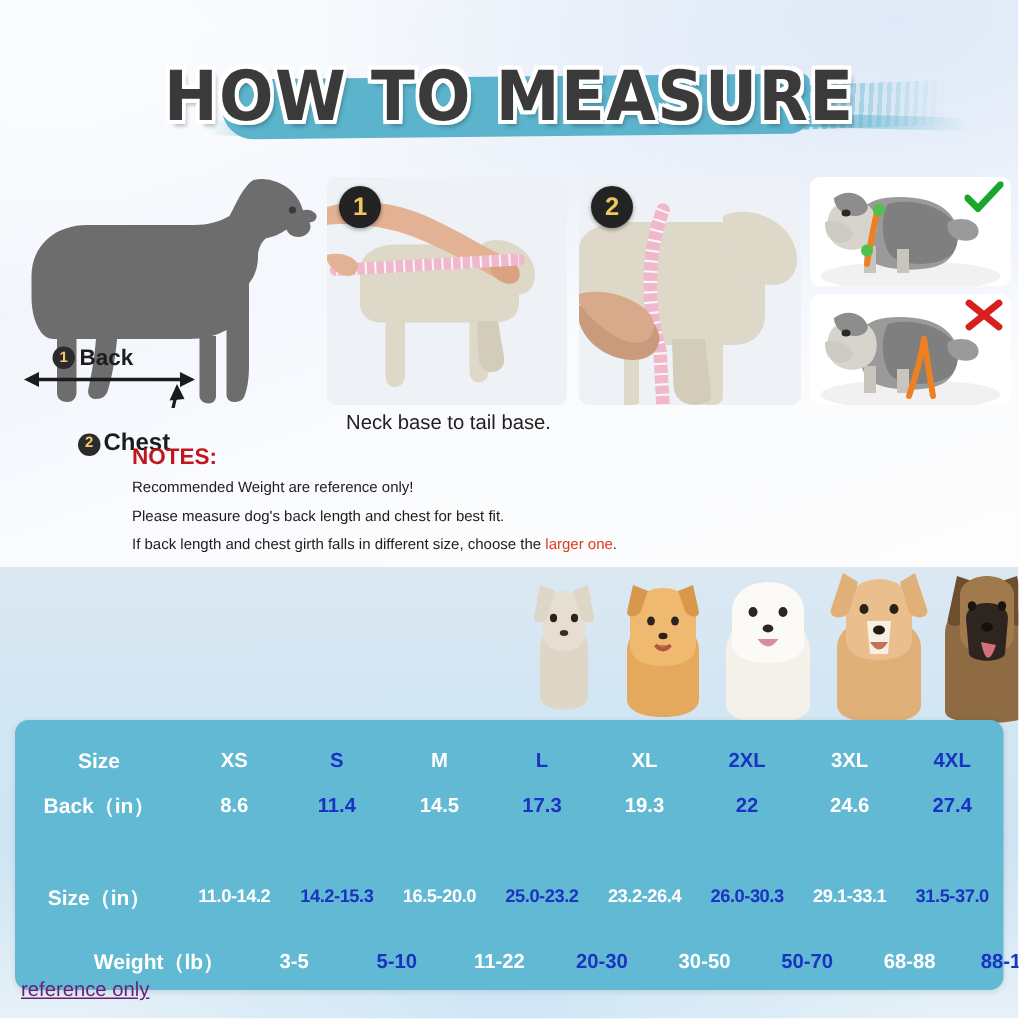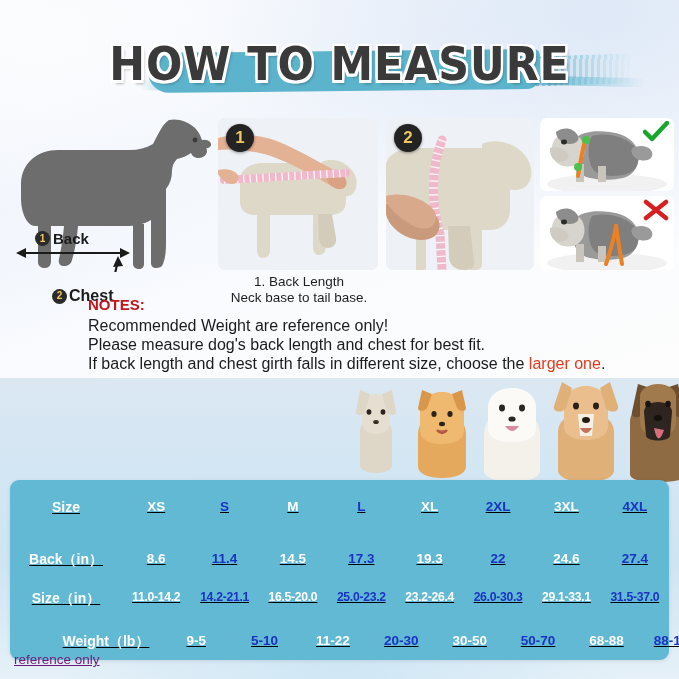--- a/index.html
+++ b/index.html
@@ -95,41 +95,41 @@
   
   .cap{position:absolute;text-align:center;font-size:13.5px;color:#1f1f1f;line-height:16px;}
   .cap1{left:218px;top:274px;width:162px;}
   .cap2{left:386px;top:274px;width:150px;}
 
   
   .notes-title{
     position:absolute;left:88px;top:296px;font-size:15px;font-weight:bold;color:#c0161c;
   }
   .notes-lines{position:absolute;left:88px;top:316px;width:570px;}
-  .notes-lines div{font-size:16px;color:#1c1c1c;line-height:19px;}
+  .notes-lines div{font-size:10px;color:#1c1c1c;line-height:19px;}
   .red{color:#e03a1e;}
 
   
   .bottom-section{
     position:absolute;left:0;top:378px;width:679px;height:301px;
     background:
       radial-gradient(ellipse at 50% 96%, #cfe6f5 0%, rgba(207,230,245,0) 60%),
       linear-gradient(180deg,#dbe8f2 0%,#d3e6f3 30%,#cfe4f2 62%,#e6f1f8 100%);
   }
   .dogband{position:absolute;left:338px;top:0px;width:341px;height:104px;}
   .dogband svg{position:absolute;left:0;top:0;}
 
   
   .table{
     position:absolute;left:10px;top:480px;width:659px;height:180px;
     background:#62b9d4;border-radius:9px;
     box-shadow:0 1px 4px rgba(0,0,0,.10);
   }
-  .trow{position:absolute;left:0;width:659px;height:45px;display:flex;align-items:center;text-decoration:underline;}
-  .r0{top:4px;} .r1{top:56px;} .r2{top:95px;} .r3{top:138px;padding-left:40px;}
+  .trow{position:absolute;left:0;width:659px;height:45px;display:flex;align-items:center;}
+  .r0{top:4px;} .r1{top:34px;} .r2{top:95px;} .r3{top:138px;padding-left:40px;}
   .cell{
     text-align:center;font-weight:bold;line-height:1;
     font-family:"Liberation Sans", sans-serif;
   }
   .c-label{width:112px;font-size:14px;}
   .c-val{width:68.4px;font-size:13.5px;}
   .w{color:#ffffff;}
   .b{color:#1a33c0;}
   .chest-row .c-val{font-size:12.2px;letter-spacing:-0.3px;width:68.4px;}
   .refonly{
@@ -286,21 +286,20 @@
 
         <path d="M76,30 C74,44 70,56 66,68" stroke="#ef8022" stroke-width="4" fill="none" stroke-linecap="round"></path>
         <path d="M76,30 C78,44 80,56 82,68" stroke="#ef8022" stroke-width="4" fill="none" stroke-linecap="round"></path>
       </svg>
       <svg class="cross-mark" width="26" height="22" viewBox="0 0 26 22">
         <path d="M3,3 L23,19 M23,3 L3,19" stroke="#d81f1f" stroke-width="4.5" fill="none" stroke-linecap="round"></path>
       </svg>
     </div>
 
     <div class="cap cap1">
-      <div>1. Back Length</div>
       <div>Neck base to tail base.</div>
     </div>
     <div class="cap cap2">
     </div>
 
     <div class="notes-title">NOTES:</div>
     <div class="notes-lines">
       <div>Recommended Weight are reference only!</div>
       <div>Please measure dog's back length and chest for best fit.</div>
       <div><span>If back length and chest girth falls in different size, choose the </span><span class="red">larger one</span><span>.</span></div>
@@ -389,32 +388,32 @@
       <div class="cell c-val b">17.3</div>
       <div class="cell c-val w">19.3</div>
       <div class="cell c-val b">22</div>
       <div class="cell c-val w">24.6</div>
       <div class="cell c-val b">27.4</div>
     </div>
 
     <div class="trow r2 chest-row">
       <div class="cell c-label w">Size（in）</div>
       <div class="cell c-val w">11.0-14.2</div>
-      <div class="cell c-val b">14.2-21.1</div>
+      <div class="cell c-val b">14.2-15.3</div>
       <div class="cell c-val w">16.5-20.0</div>
       <div class="cell c-val b">25.0-23.2</div>
       <div class="cell c-val w">23.2-26.4</div>
       <div class="cell c-val b">26.0-30.3</div>
       <div class="cell c-val w">29.1-33.1</div>
       <div class="cell c-val b">31.5-37.0</div>
     </div>
 
     <div class="trow r3">
       <div class="cell c-label w">Weight（lb）</div>
-      <div class="cell c-val w">9-5</div>
+      <div class="cell c-val w">3-5</div>
       <div class="cell c-val b">5-10</div>
       <div class="cell c-val w">11-22</div>
       <div class="cell c-val b">20-30</div>
       <div class="cell c-val w">30-50</div>
       <div class="cell c-val b">50-70</div>
       <div class="cell c-val w">68-88</div>
       <div class="cell c-val b">88-100</div>
     </div>
   </div>
 

